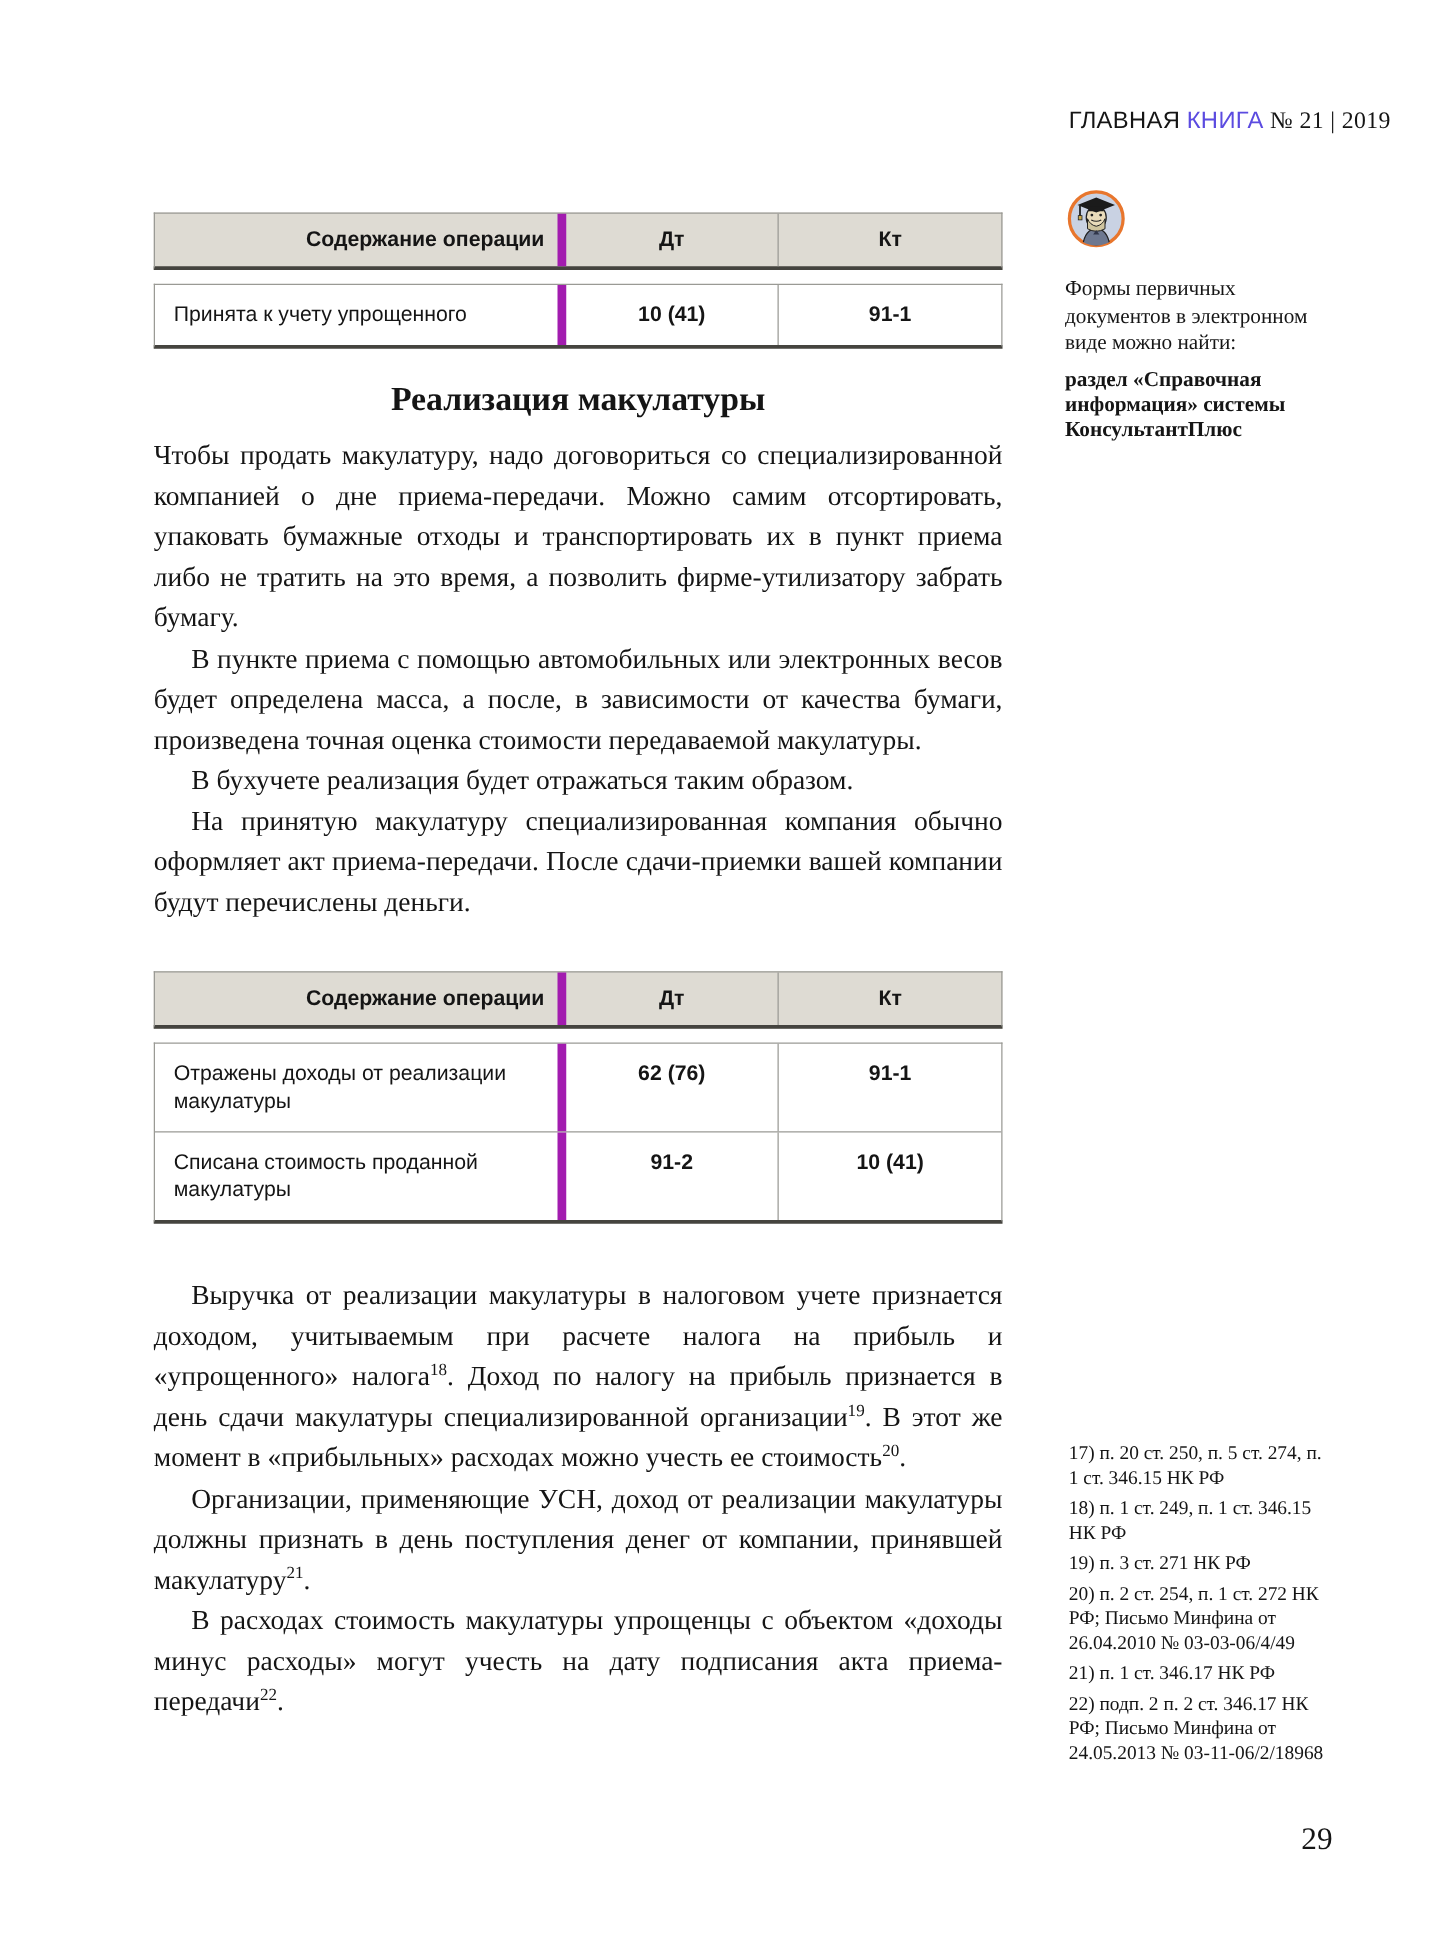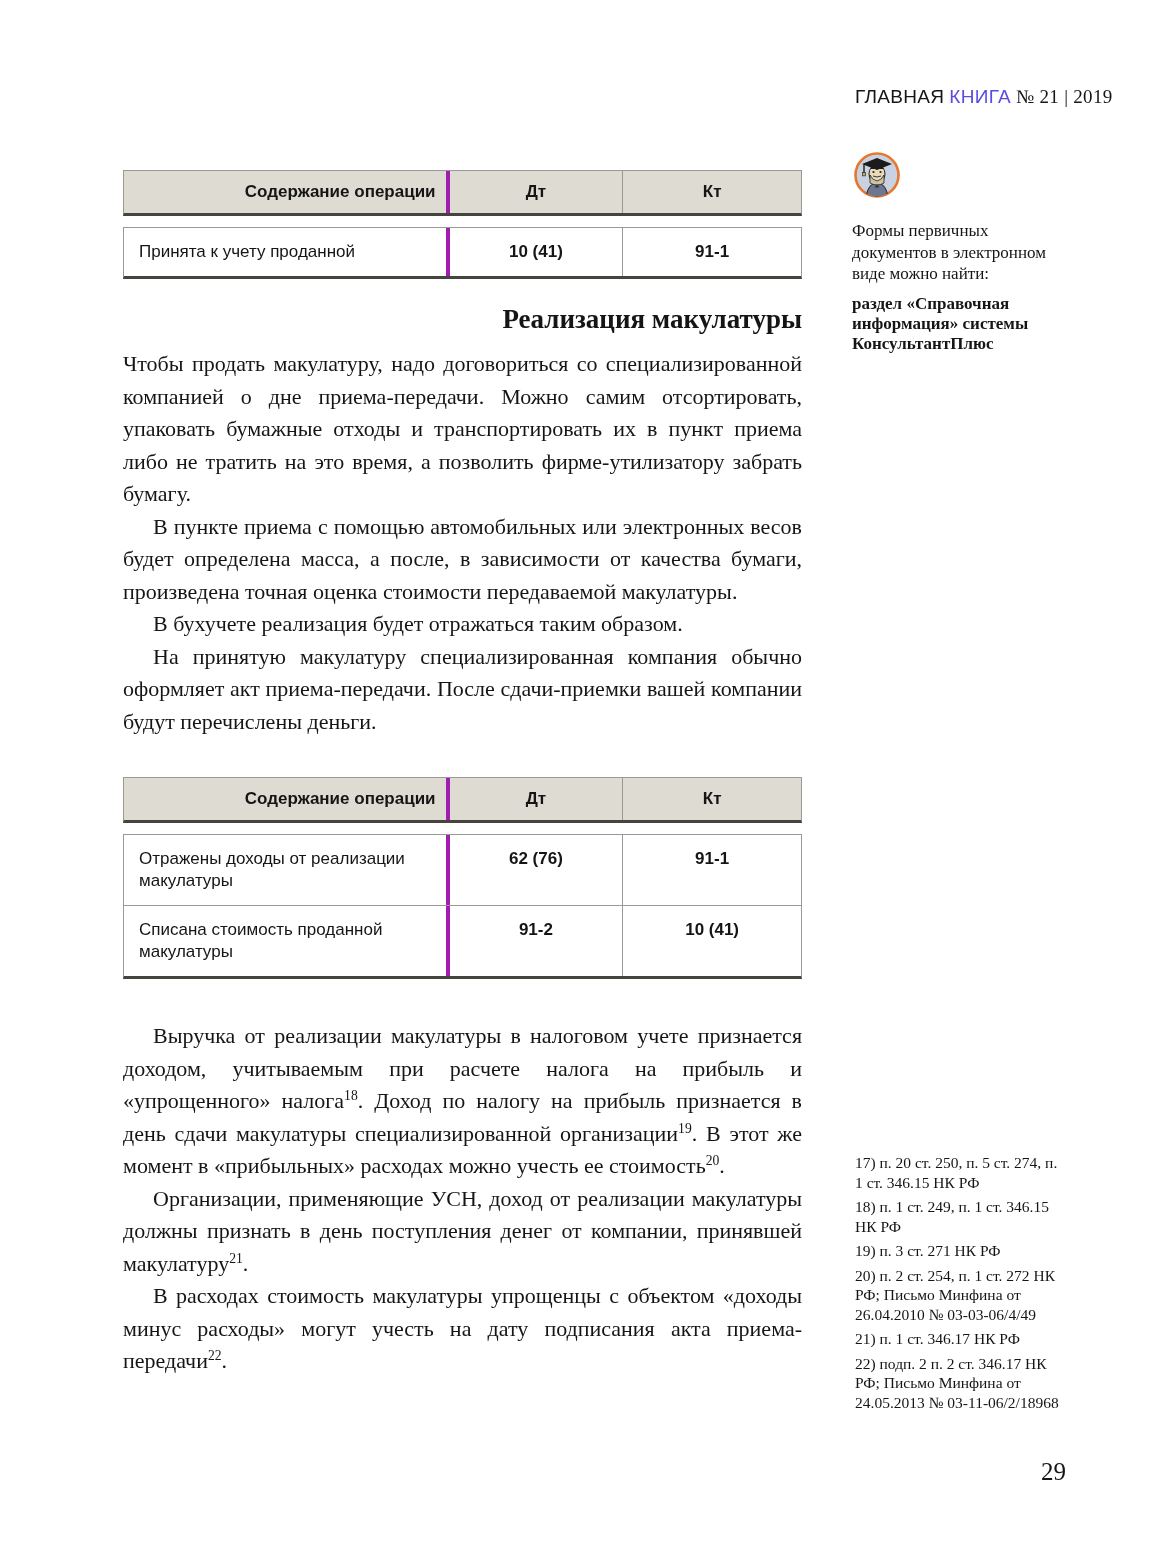--- a/index.html
+++ b/index.html
@@ -45,39 +45,39 @@
   .optable .row{display:flex;}
   .optable .row + .row{border-top:1px solid #9a9a95;}
   .optable .cell{
     box-sizing:border-box;
     font-family:"Liberation Sans", sans-serif;
     font-size:17px;line-height:22px;
     padding:13px 10px 13px 10px;
   }
   .optable .c-op{width:47.5%;text-align:left;padding-left:15px;}
   .optable .c-dt,.optable .c-kt{width:26.25%;text-align:center;}
-  .optable .c-dt{border-left:4px solid #a21caf;border-right:1px solid #9a9a95;}
+  .optable .c-dt{border-left:7px solid #a21caf;border-right:1px solid #9a9a95;}
   .thead-row .cell{font-weight:bold;padding-top:10px;padding-bottom:10px;text-align:center;}
   .thead-row .c-op{text-align:right;}
   .optable .val{font-weight:bold;}
 
   
   .bodytext p{
     margin:0;
     font-size:22px;line-height:32.5px;
     text-align:justify;
   }
   .ind{text-indent:30px;}
   sup{font-size:62%;line-height:0;vertical-align:super;}
   .p-first{margin-top:29px !important;}
   h2.section{
     margin:24px 0 13px 0;
     font-size:27px;line-height:32px;
     font-weight:bold;
-    text-align:right;text-indent:0;
+    text-align:center;text-indent:0;
   }
   .table2-wrap{margin-top:39px;}
   .after-table{margin-top:41px !important;}
 
   
   .side-note{
     position:absolute;left:852px;top:150px;width:222px;
   }
   .side-note .icon-wrap{width:50px;height:50px;}
   .side-note .note-text{
@@ -118,21 +118,21 @@
   <div class="main bodytext">
 
     <div class="optable">
       <div class="thead-row">
         <div class="cell c-op">Содержание операции</div>
         <div class="cell c-dt">Дт</div>
         <div class="cell c-kt">Кт</div>
       </div>
       <div class="tbody">
         <div class="row">
-          <div class="cell c-op">Принята к учету проданной</div>
+          <div class="cell c-op">Принята к учету упрощенного</div>
           <div class="cell c-dt val">10 (41)</div>
           <div class="cell c-kt val">91-1</div>
         </div>
       </div>
     </div>
 
 
     <h2 class="section">Реализация макулатуры</h2>
 
     <p>Чтобы продать макулатуру, надо договориться со специализированной компанией о дне приема-передачи. Можно самим отсортировать, упаковать бумажные отходы и транспортировать их в пункт приема либо не тратить на это время, а позволить фирме-утилизатору забрать бумагу.</p>

